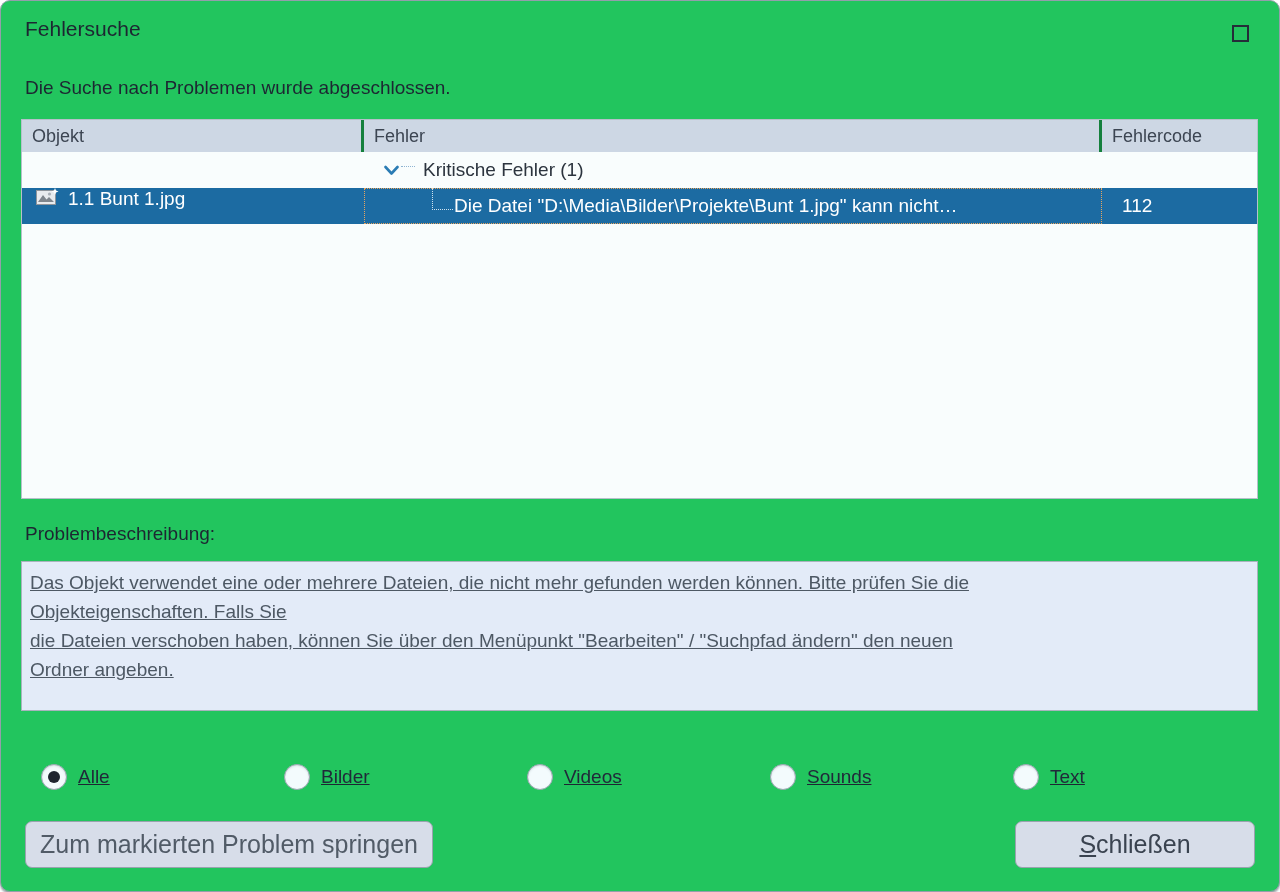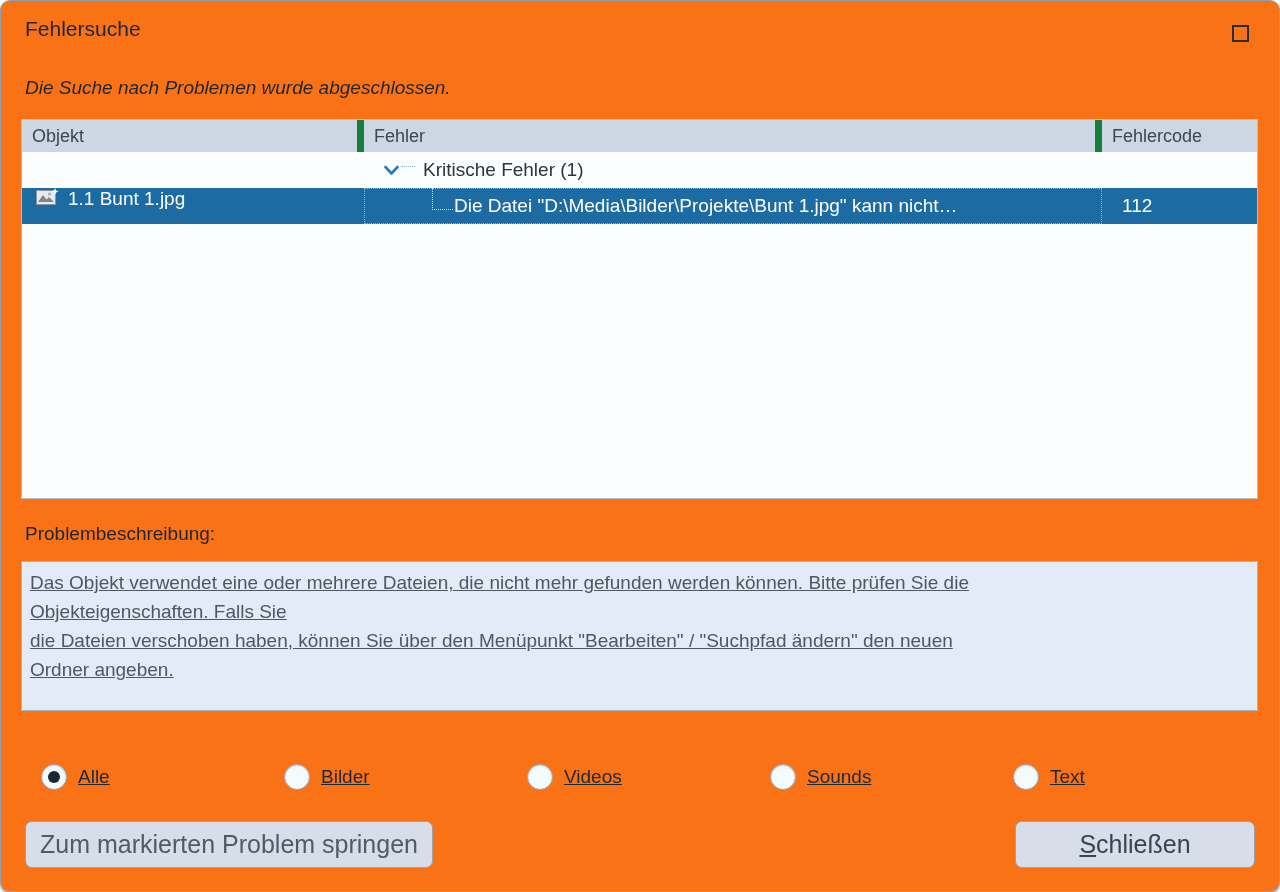--- a/index.html
+++ b/index.html
@@ -1,33 +1,33 @@
 <!DOCTYPE html>
 <html lang="de"><head>
 <meta charset="utf-8">
 <style>
   html,body{margin:0;padding:0;background:#ffffff;}
   .window{
     position:relative;width:1280px;height:892px;box-sizing:border-box;
-    background:#f97316;border:1px solid #949eab;border-radius:10px;
+    background:#22c55e;border:1px solid #949eab;border-radius:10px;
     box-shadow:0 2px 2px rgba(60,70,80,.45);
     font-family:"Liberation Sans",sans-serif;color:#1d2632;overflow:hidden;
   }
   
   .title{position:absolute;left:24px;top:16px;font-size:21px;}
   .max-btn{position:absolute;top:24px;right:30px;width:17px;height:17px;
     border:2px solid #252d39;background:transparent;padding:0;cursor:pointer;}
-  .status{position:absolute;left:24px;top:76px;font-size:19px;font-style:italic;}
+  .status{position:absolute;left:24px;top:76px;font-size:19px;}
 
   
   .table{position:absolute;left:20px;top:118px;width:1237px;height:380px;
     box-sizing:border-box;background:#f9fdfd;border:1px solid #b6c0ca;
     display:flex;flex-direction:column;overflow:hidden;}
   .thead{display:flex;height:32px;flex:0 0 32px;background:#cdd7e4;color:#3c4552;font-size:18px;}
-  .th{display:flex;align-items:center;padding:0 10px;box-sizing:border-box;border-right:7px solid #15803d;}
+  .th{display:flex;align-items:center;padding:0 10px;box-sizing:border-box;border-right:3px solid #15803d;}
   .th:last-child{border-right:none;flex:1;}
   .th-obj{width:342px;}
   .th-err{width:738px;}
 
   .row{height:36px;flex:0 0 36px;display:flex;align-items:stretch;font-size:19px;}
   .row-group{color:#2c343e;}
   .group-inner{margin-left:362px;display:flex;align-items:center;}
   .chevron{width:15px;height:11px;flex:0 0 15px;}
   .dotted-trail{width:14px;height:0;border-top:1px dotted #8fb4d2;margin:-8px 8px 0 2px;}
 

